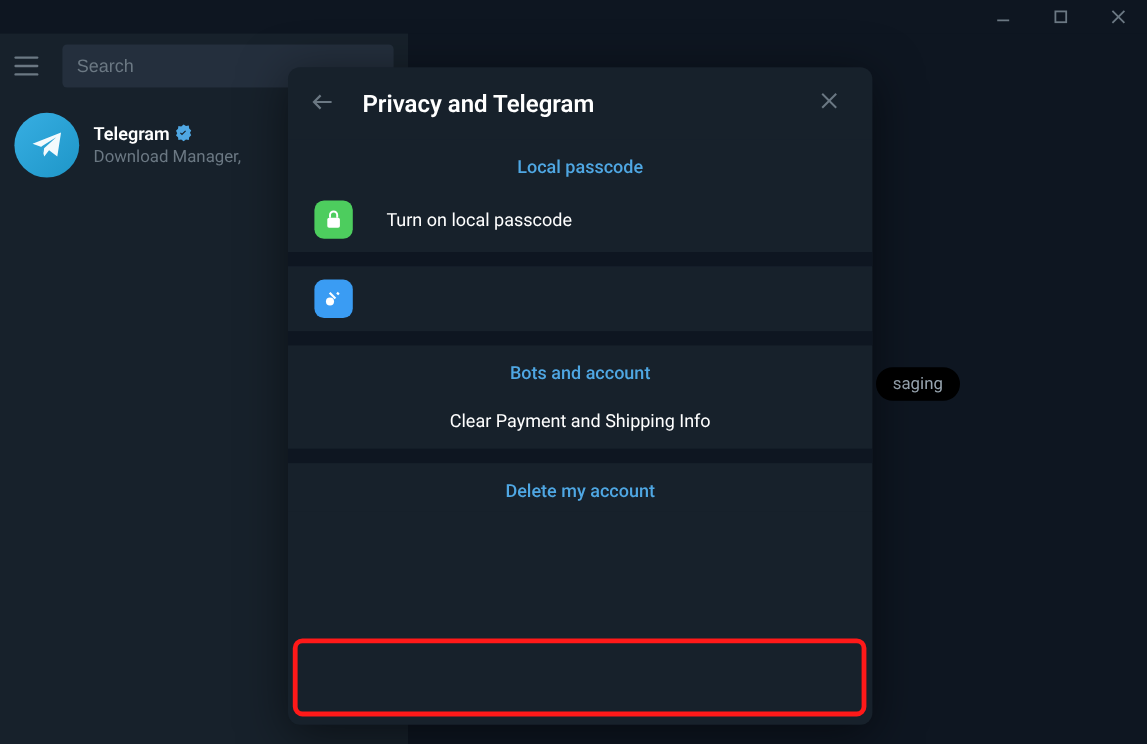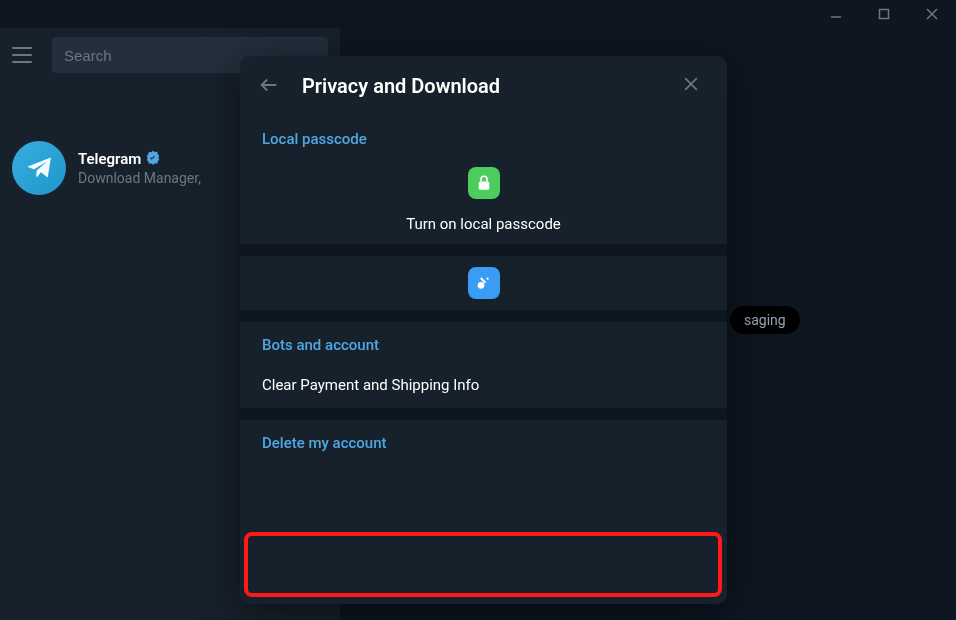--- a/index.html
+++ b/index.html
@@ -31,21 +31,20 @@
     }
     .main-layout {
       display: flex;
       height: calc(100% - 28px);
     }
     .sidebar {
       width: 340px;
       background: #17212b;
       display: flex;
       flex-direction: column;
-      gap: 47px;
     }
     .sidebar-header {
       height: 54px;
       display: flex;
       align-items: center;
       padding: 0 12px;
       gap: 16px;
     }
     .hamburger {
       width: 24px;
@@ -172,38 +171,38 @@
       cursor: pointer;
       color: #6b7883;
     }
     .modal-body {
       flex: 1;
       overflow-y: auto;
     }
     .section {
       background: #17212b;
       padding: 0;
+      text-align: center;
     }
     .section-divider {
       height: 12px;
       background: #0e1621;
     }
     .section-header {
       color: #4fa7e3;
       font-size: 15px;
       font-weight: 500;
       padding: 14px 22px 8px 22px;
     }
     .section-item {
       display: flex;
       align-items: center;
       padding: 11px 22px;
-      gap: 16px;
-      cursor: pointer;
-      flex-direction: column;
+      gap: 28px;
+      cursor: pointer;
     }
     .item-icon {
       width: 32px;
       height: 32px;
       border-radius: 8px;
       display: flex;
       align-items: center;
       justify-content: center;
       flex-shrink: 0;
     }
@@ -304,21 +303,21 @@
 </div>
 
 <div class="modal">
   <div class="modal-header">
     <div class="back-btn">
       <svg width="22" height="22" viewBox="0 0 24 24" fill="none" stroke="currentColor" stroke-width="2">
         <line x1="20" y1="12" x2="4" y2="12"></line>
           <polyline points="10 18 4 12 10 6"></polyline>
       </svg>
     </div>
-    <div class="modal-title">Privacy and Download</div>
+    <div class="modal-title">Privacy and Telegram</div>
     <div class="close-btn">
       <svg width="20" height="20" viewBox="0 0 24 24" fill="none" stroke="currentColor" stroke-width="2">
         <line x1="5" y1="5" x2="19" y2="19"></line>
           <line x1="19" y1="5" x2="5" y2="19"></line>
       </svg>
     </div>
   </div>
 
   <div class="modal-body">
     <div class="section">

